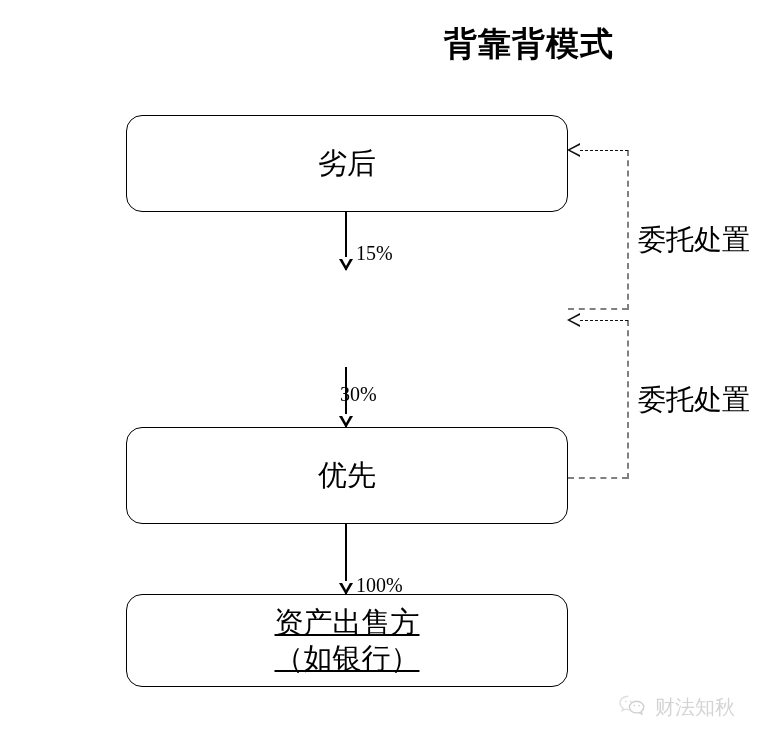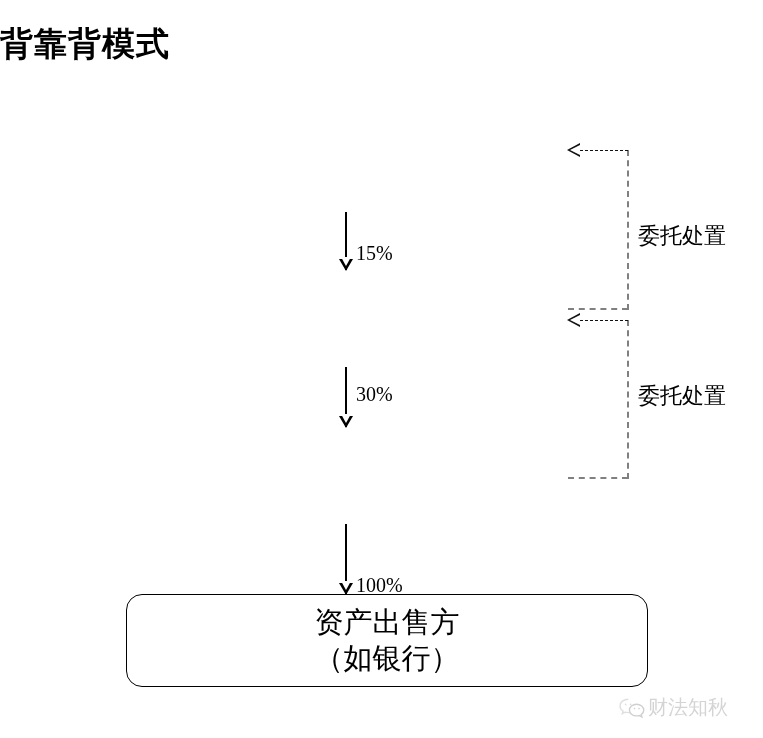--- a/index.html
+++ b/index.html
@@ -18,21 +18,21 @@
     background: #ffffff;
     overflow: hidden;
   }
 
   
   .diagram-title {
     position: absolute;
     left: 0;
     top: 22px;
     width: 614px;
-    text-align: left;
+    text-align: right;
     font-family: "Liberation Sans", "DejaVu Sans", sans-serif;
     font-weight: bold;
     font-size: 33px;
     letter-spacing: 1px;
     color: #000000;
   }
 
   
   .node-box {
     position: absolute;
@@ -46,21 +46,21 @@
     text-align: center;
     font-family: "Liberation Serif", "DejaVu Serif", serif;
     font-size: 29px;
     line-height: 1.22;
     color: #000000;
     white-space: pre-line;
   }
   #box-subordinate { left: 126px; top: 115px;  width: 442px; height: 97px; }
   #box-mezzanine   { left: 126px; top: 270px;  width: 442px; height: 97px; }
   #box-senior      { left: 126px; top: 427px;  width: 442px; height: 97px; }
-  #box-seller      { left: 126px; top: 594px;  width: 522px; height: 93px; }
+  #box-seller      { left: 126px; top: 594px;  width: 442px; height: 93px; text-decoration: underline; }
 
   
   .flow-arrow {
     position: absolute;
     left: 345px;
     width: 1.6px;
     background: #000000;
   }
   #arrow-15  { top: 212px; height: 58px; }
   #arrow-30  { top: 367px; height: 60px; }
@@ -90,21 +90,21 @@
   }
 
   .pct-label {
     position: absolute;
     font-family: "Liberation Serif", "DejaVu Serif", serif;
     font-size: 20px;
     color: #000000;
     white-space: nowrap;
   }
   #pct-15  { left: 356px; top: 227px; margin-top: 15px; }
-  #pct-30  { left: 356px; top: 383px; }
+  #pct-30  { left: 340px; top: 383px; }
   #pct-100 { left: 356px; top: 574px; }
 
   
   .dash-h-gray {
     position: absolute;
     height: 0;
     border-top: 2px dashed #808080;
   }
   .dash-v-gray {
     position: absolute;
@@ -144,53 +144,56 @@
 
   
   #fb2-out  { left: 568px; top: 477px; width: 60px; }
   #fb2-vert { left: 627px; top: 320px; height: 159px; }
   #fb2-in   { left: 580px; top: 320px; width: 48px; }
   #fb2-head { left: 567px; top: 313px; }
 
   .side-label {
     position: absolute;
     font-family: Liberation Serif, serif;
-    font-size: 22px;
+    font-size: 28px;
     color: #000000;
     white-space: nowrap;
   }
   #label-delegate-1 { left: 638px; top: 221px; }
   #label-delegate-2 { left: 638px; top: 381px; }
 
   
   #watermark {
     position: absolute;
     left: 618px;
     top: 694px;
     display: flex;
-    align-items: flex-end;
+    align-items: flex-start;
+    gap: 7px;
     opacity: 0.42;
   }
   #watermark .wm-text {
     font-family: "Liberation Serif", "DejaVu Serif", serif;
     font-size: 20px;
     color: #9a9a9a;
     white-space: nowrap;
   }
   #watermark svg { display: block; }
 </style>
 </head>
 <body>
 
 <div id="canvas">
 
   <div class="diagram-title">背靠背模式</div>
 
-
-
+  <div class="node-box" id="box-subordinate">劣后</div>
+
+
+  <div class="node-box" id="box-senior">优先</div>
 
   <div class="node-box" id="box-seller">资产出售方
 （如银行）</div>
 
   <div class="flow-arrow" id="arrow-15">
     <span class="arrow-head-down"></span>
   </div>
   <div class="pct-label" id="pct-15">15%</div>
 
   <div class="flow-arrow" id="arrow-30">

